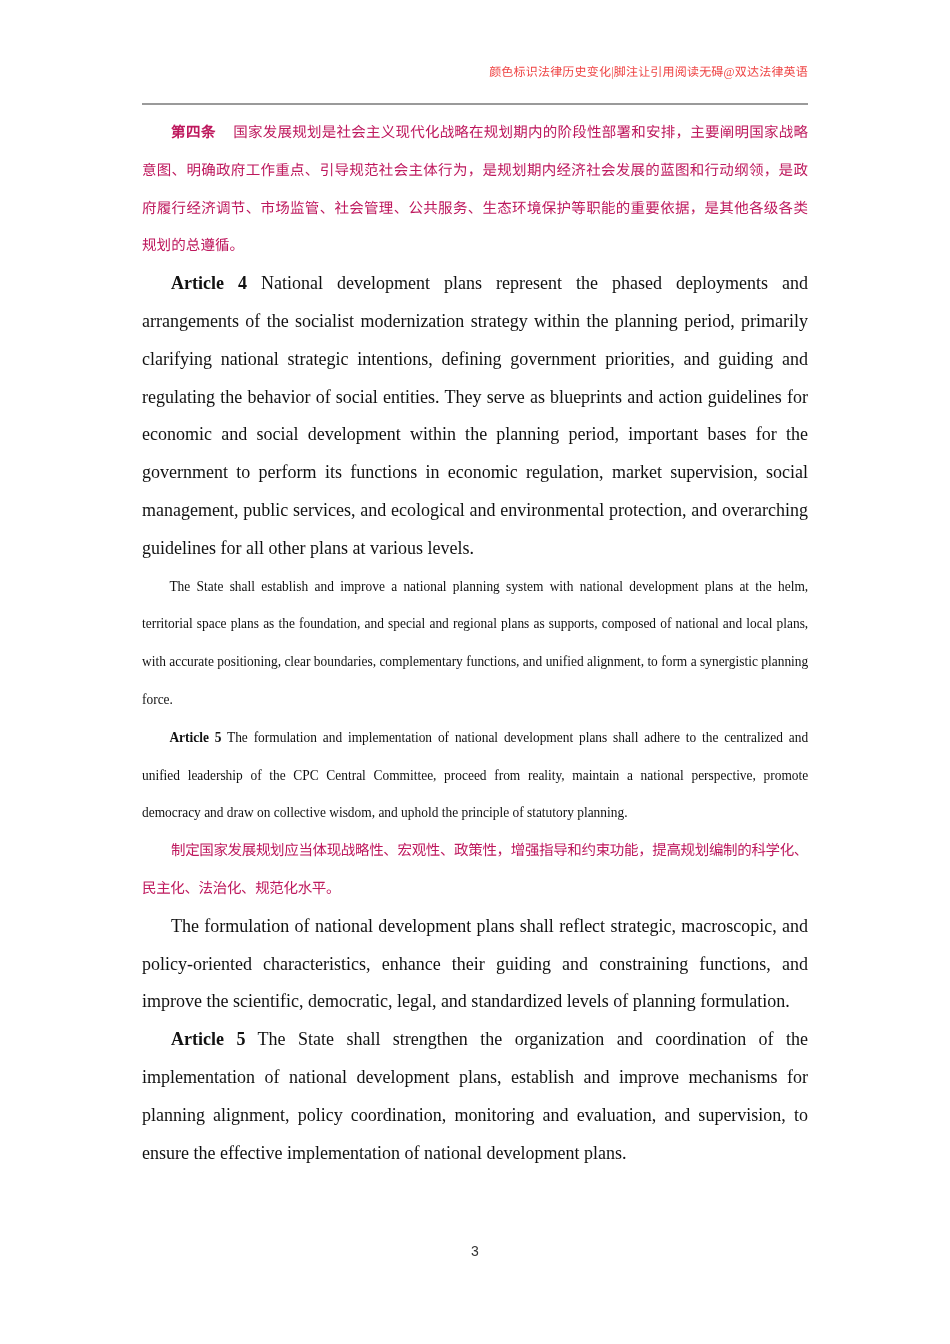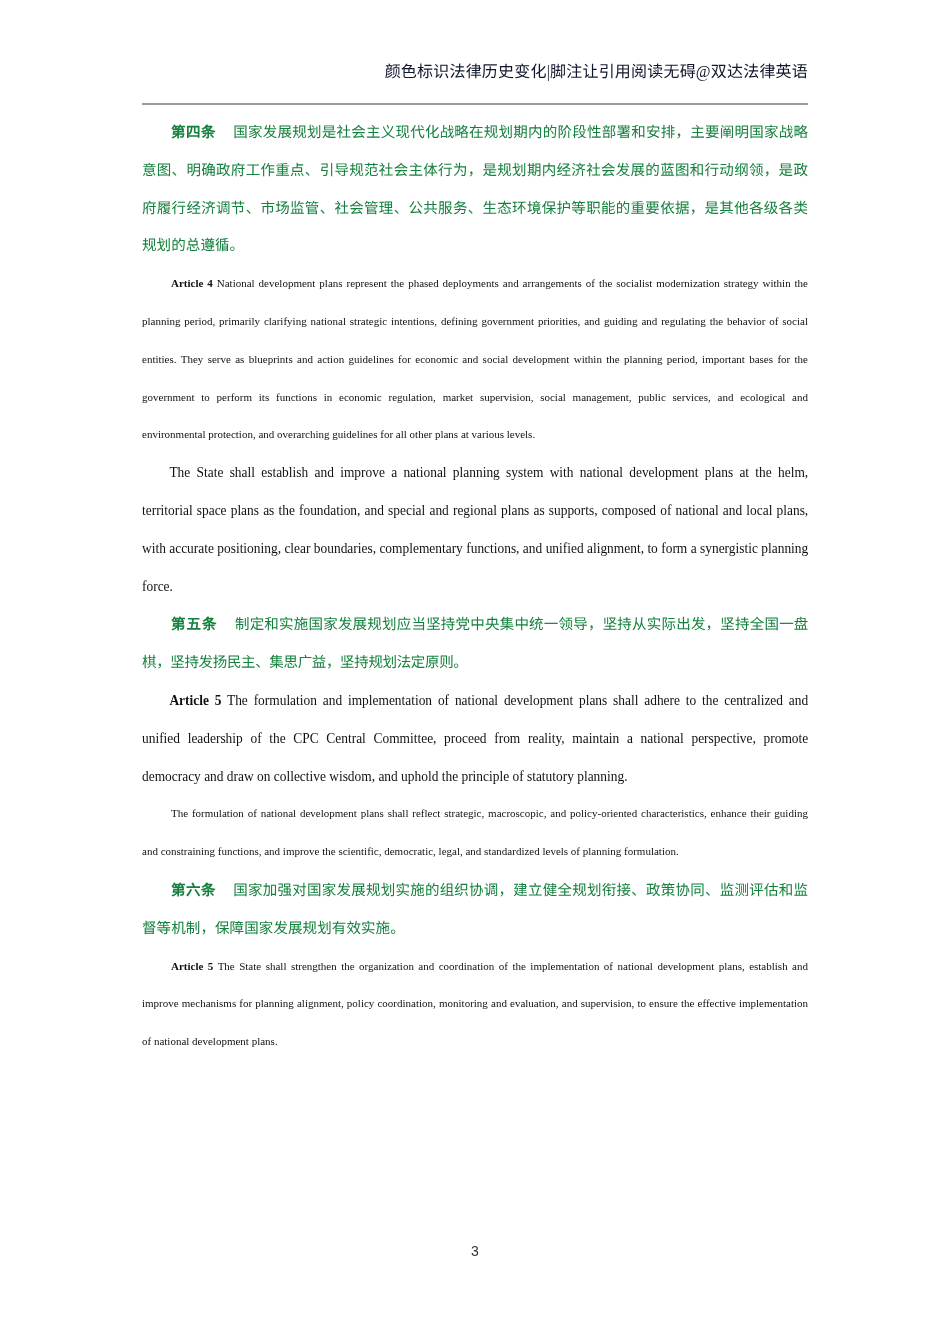--- a/index.html
+++ b/index.html
@@ -28,23 +28,23 @@
   
   .header-area {
     position: absolute;
     left: 142px;
     top: 62px;
     width: 666px;
   }
   .header-text {
     text-align: right;
     font-family: "Liberation Serif", "DejaVu Serif", serif;
-    font-size: 16px;
+    font-size: 12px;
     line-height: 20px;
-    color: #0f172a;
+    color: #ef4444;
     letter-spacing: 0.2px;
     white-space: nowrap;
   }
   .header-rule {
     position: absolute;
     left: 142px;
     top: 103px;
     width: 666px;
     height: 2px;
     background: #9a9a9a;
@@ -64,39 +64,39 @@
   }
 
   
   .zh {
     font-family: "DejaVu Serif", "Liberation Serif", serif;
     font-size: 14.5px;
     line-height: 37.8px;
     text-align: justify;
     text-justify: inter-ideograph;
     text-indent: 29px;
-    color: #15803d;
+    color: #be185d;
     letter-spacing: 0.1px;
   }
   .zh.tight {
     letter-spacing: -0.35px;
   }
   .zh .art {
     font-weight: bold;
     letter-spacing: 0.4px;
   }
   .zh .gap {
     display: inline-block;
     width: 17px;
   }
 
   
   .en {
     font-family: "Liberation Serif", "DejaVu Serif", serif;
-    font-size: 11px;
+    font-size: 18px;
     line-height: 37.8px;
     text-align: justify;
     text-indent: 29px;
     color: #111111;
   }
   .en .art {
     font-weight: bold;
   }
   
   .en.condensed {
@@ -132,29 +132,28 @@
   <div class="content">
 
     <p class="zh"><span class="art">第四条</span><span class="gap"></span><span>国家发展规划是社会主义现代化战略在规划期内的阶段性部署和安排，主要阐明国家战略意图、明确政府工作重点、引导规范社会主体行为，是规划期内经济社会发展的蓝图和行动纲领，是政府履行经济调节、市场监管、社会管理、公共服务、生态环境保护等职能的重要依据，是其他各级各类规划的总遵循。</span></p>
 
     <p class="en"><span class="art">Article 4</span>
       <span>National development plans represent the phased deployments and arrangements of the socialist modernization strategy within the planning period, primarily clarifying national strategic intentions, defining government priorities, and guiding and regulating the behavior of social entities. They serve as blueprints and action guidelines for economic and social development within the planning period, important bases for the government to perform its functions in economic regulation, market supervision, social management, public services, and ecological and environmental protection, and overarching guidelines for all other plans at various levels.</span></p>
 
 
     <p class="en condensed"><span>The State shall establish and improve a national planning system with national development plans at the helm, territorial space plans as the foundation, and special and regional plans as supports, composed of national and local plans, with accurate positioning, clear boundaries, complementary functions, and unified alignment, to form a synergistic planning force.</span></p>
 
-    <p class="zh tight"><span class="art">第五条</span><span class="gap"></span><span>制定和实施国家发展规划应当坚持党中央集中统一领导，坚持从实际出发，坚持全国一盘棋，坚持发扬民主、集思广益，坚持规划法定原则。</span></p>
 
     <p class="en condensed"><span class="art">Article 5</span>
       <span>The formulation and implementation of national development plans shall adhere to the centralized and unified leadership of the CPC Central Committee, proceed from reality, maintain a national perspective, promote democracy and draw on collective wisdom, and uphold the principle of statutory planning.</span></p>
 
+    <p class="zh tight"><span>制定国家发展规划应当体现战略性、宏观性、政策性，增强指导和约束功能，提高规划编制的科学化、民主化、法治化、规范化水平。</span></p>
 
     <p class="en"><span>The formulation of national development plans shall reflect strategic, macroscopic, and policy-oriented characteristics, enhance their guiding and constraining functions, and improve the scientific, democratic, legal, and standardized levels of planning formulation.</span></p>
 
-    <p class="zh"><span class="art">第六条</span><span class="gap"></span><span>国家加强对国家发展规划实施的组织协调，建立健全规划衔接、政策协同、监测评估和监督等机制，保障国家发展规划有效实施。</span></p>
 
     <p class="en"><span class="art">Article 5</span>
       <span>The State shall strengthen the organization and coordination of the implementation of national development plans, establish and improve mechanisms for planning alignment, policy coordination, monitoring and evaluation, and supervision, to ensure the effective implementation of national development plans.</span></p>
 
   </div>
 
   <div class="page-number">3</div>
 
 </div>
 

